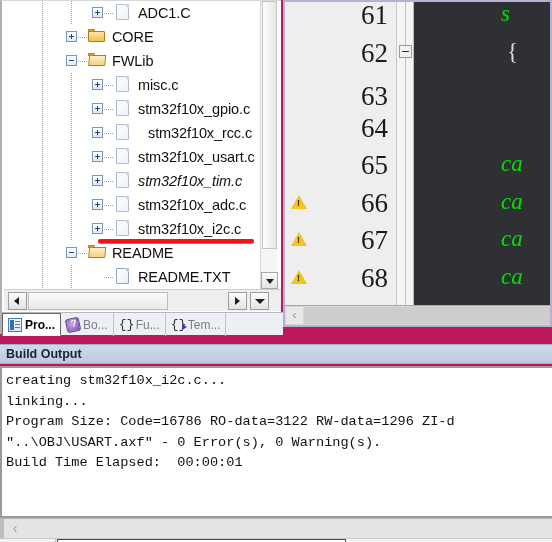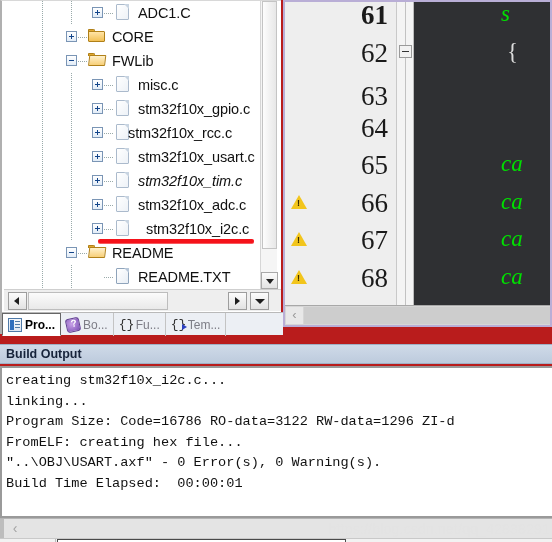--- a/index.html
+++ b/index.html
@@ -6,21 +6,21 @@
   html, body {
     margin: 0; padding: 0;
     width: 552px; height: 542px;
     overflow: hidden;
     background: #ffffff;
     font-family: "Liberation Sans", sans-serif;
   }
   #app {
     position: relative;
     width: 552px; height: 454px;
-    background: #b91c1c;
+    background: #be185d;
   }
 
   
   #project-panel {
     position: absolute;
     left: 0; top: 0;
     width: 281px; height: 334px;
     background: #ffffff;
     border-left: 2px solid #b0b0b0;
     border-top: 1px solid #d8d8d8;
@@ -531,21 +531,21 @@
           <div class="hguide" style="left: 100px; width: 10px; top: 12px;"></div>
           <div class="ico-file dim" style="left: 112px;"></div>
           <div class="tree-label" style="left: 134px;">stm32f10x_gpio.c</div>
         </div>
         <div class="tree-row" style="top: 120px; position: absolute; left: 0px; right: 0px;">
           <div class="guide" style="left: 38px;"></div>
           <div class="guide" style="left: 67px;"></div>
           <div class="exp-box plus" style="left: 88px;"></div>
           <div class="hguide" style="left: 100px; width: 10px; top: 12px;"></div>
           <div class="ico-file dim" style="left: 112px;"></div>
-          <div class="tree-label" style="left: 124px;">stm32f10x_rcc.c</div>
+          <div class="tree-label" style="left: 144px;">stm32f10x_rcc.c</div>
         </div>
         <div class="tree-row" style="top: 144px; position: absolute; left: 0px; right: 0px;">
           <div class="guide" style="left: 38px;"></div>
           <div class="guide" style="left: 67px;"></div>
           <div class="exp-box plus" style="left: 88px;"></div>
           <div class="hguide" style="left: 100px; width: 10px; top: 12px;"></div>
           <div class="ico-file dim" style="left: 112px;"></div>
           <div class="tree-label" style="left: 134px;">stm32f10x_usart.c</div>
         </div>
         <div class="tree-row" style="top: 168px; position: absolute; left: 0px; right: 0px;">
@@ -563,21 +563,21 @@
           <div class="hguide" style="left: 100px; width: 10px; top: 12px;"></div>
           <div class="ico-file dim" style="left: 112px;"></div>
           <div class="tree-label" style="left: 134px;">stm32f10x_adc.c</div>
         </div>
         <div class="tree-row" style="top: 216px; position: absolute; left: 0px; right: 0px;">
           <div class="guide" style="left: 38px;"></div>
           <div class="guide" style="left: 67px;"></div>
           <div class="exp-box plus" style="left: 88px;"></div>
           <div class="hguide" style="left: 100px; width: 10px; top: 12px;"></div>
           <div class="ico-file dim" style="left: 112px;"></div>
-          <div class="tree-label" style="left: 142px;">stm32f10x_i2c.c</div>
+          <div class="tree-label" style="left: 134px;">stm32f10x_i2c.c</div>
         </div>
         <div class="tree-row" style="top: 240px; position: absolute; left: 0px; right: 0px;">
           <div class="guide" style="left: 38px;"></div>
           <div class="exp-box" style="left: 62px;"></div>
           <div class="hguide" style="left: 74px; width: 10px; top: 12px;"></div>
           <div class="ico-folder open" style="left: 84px;">
             <div class="tab"></div>
             <div class="body"></div>
           </div>
           <div class="tree-label" style="left: 108px;">README</div>
@@ -621,21 +621,21 @@
         <div class="ptab">
           <span class="tab-ico ico-templ">{}<span class="arr"></span></span>
           <span>Tem...</span>
         </div>
       </div>
   </div>
 
   <div id="editor-panel">
     <div id="editor-inner">
       <div id="gutter">
-          <div class="lineno" style="top: 0px; font-weight: bold;">61</div>
+          <div class="lineno" style="top: 0px;">61</div>
           <div class="lineno" style="top: 37.5px;">62</div>
           <div class="lineno" style="top: 81px;">63</div>
           <div class="lineno" style="top: 112.5px;">64</div>
           <div class="lineno" style="top: 150px;">65</div>
           <div class="lineno" style="top: 187.5px; margin-left: 15px;">66</div>
           <div class="warn-ico" style="top: 192.5px;"></div>
           <div class="lineno" style="top: 225px;">67</div>
           <div class="warn-ico" style="top: 230px;"></div>
           <div class="lineno" style="top: 262.5px;">68</div>
           <div class="warn-ico" style="top: 267.5px;"></div>
@@ -659,21 +659,21 @@
       <div class="lbtn">‹</div>
       <div class="ethumb"></div>
     </div>
   </div>
 
   <div id="build-title">
     <span>Build Output</span>
   </div>
 
   <div id="build-body">
-    <div id="build-text"><div>creating stm32f10x_i2c.c...</div><div>linking...</div><div>Program Size: Code=16786 RO-data=3122 RW-data=1296 ZI-d</div><div>FromELF: creating hex file...</div><div>"..\OBJ\USART.axf" - 0 Error(s), 0 Warning(s).</div><div>Build Time Elapsed:  00:00:01</div></div>
+    <div id="build-text"><div>creating stm32f10x_i2c.c...</div><div>linking...</div><div>Program Size: Code=16786 RO-data=3122 RW-data=1296 ZI-d</div><div>"..\OBJ\USART.axf" - 0 Error(s), 0 Warning(s).</div><div>Build Time Elapsed:  00:00:01</div></div>
   </div>
 
   <div id="build-hscroll">
     <div class="lrail"></div>
     <div class="lbtn">‹</div>
   </div>
 
   <div id="watermark">https://blog.csdn.net/qq_42838291</div>
 
   <div id="statusbar">

